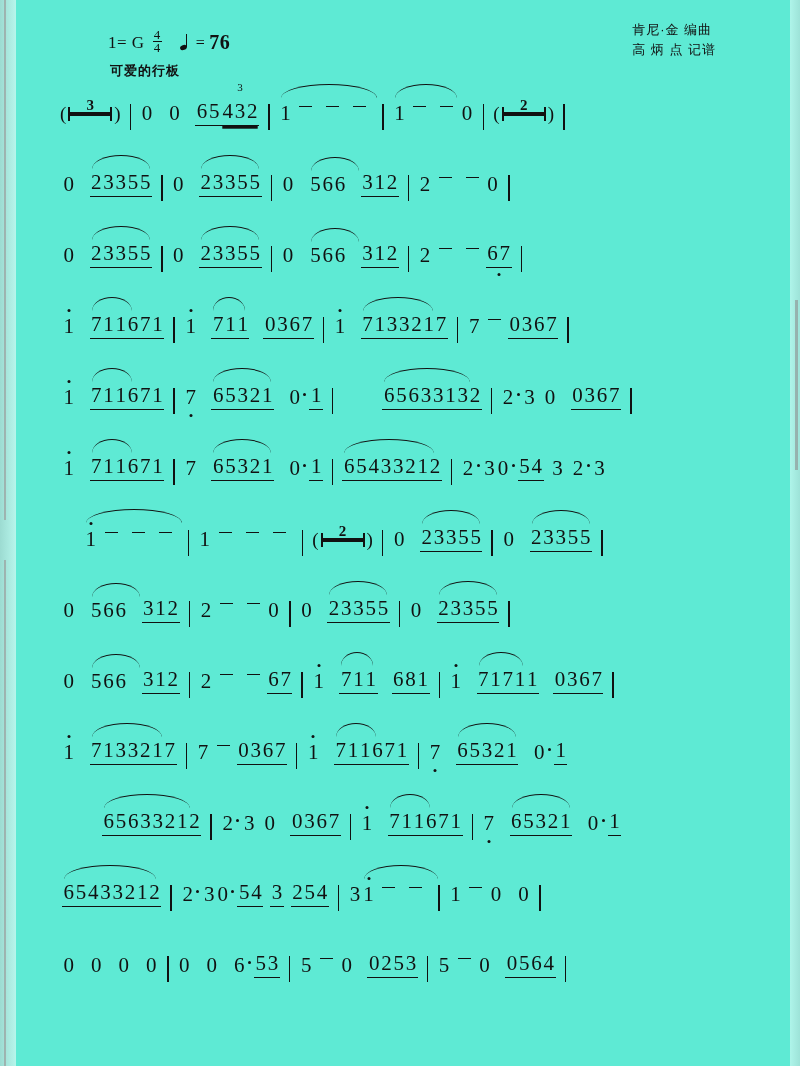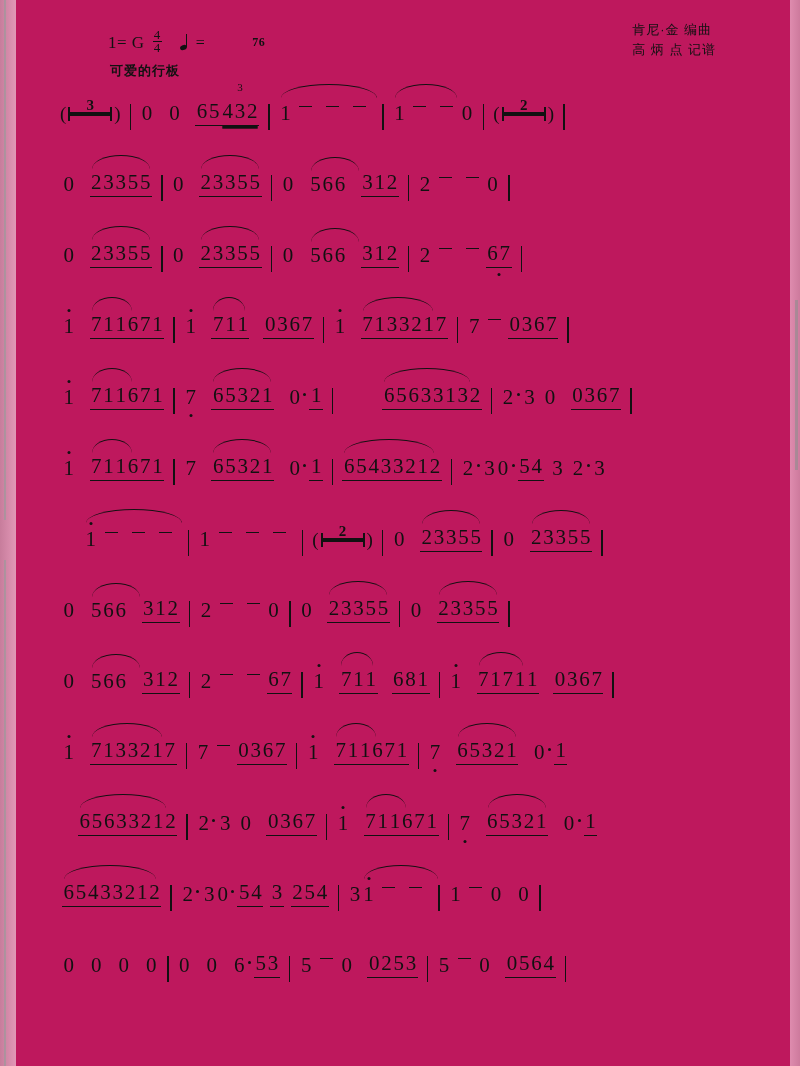--- a/index.html
+++ b/index.html
@@ -11,21 +11,21 @@
     width: 800px;
     height: 1066px;
     position: relative;
     font-family: "Liberation Serif", serif;
     color: #111;
     overflow: hidden;
   }
   .sheet {
     position: absolute;
     inset: 0;
-    background: #be185d;
+    background: #5eead4;
   }
   
   .page-edge-left {
     position: absolute;
     left: 0; top: 0; bottom: 0;
     width: 16px;
     background: linear-gradient(to right, #cfcfcf, #ffffff);
     opacity: .55;
   }
   .page-edge-right {
@@ -97,21 +97,21 @@
     transform: rotate(-20deg);
   }
   .quarter-note::after {
     content: "";
     position: absolute;
     left: 6px; bottom: 4px;
     width: 1.6px; height: 13px;
     background: #111;
   }
   .tempo-eq { font-size: 16px; }
-  .tempo-val { font-size: 12px; font-weight: bold; margin-left: 43px; }
+  .tempo-val { font-size: 20px; font-weight: bold; }
 
   .tempo-cn {
     position: absolute;
     left: 110px;
     top: 50px;
     font-family: "Liberation Sans", sans-serif;
     font-size: 13px;
     letter-spacing: 1px;
     font-weight: bold;
   }
@@ -560,21 +560,21 @@
       <span class="tok dot-dn">7</span>
         <span class="gap-m"></span>
       <span class="tok beam1" style="position:relative;">
         <span class="slur" style="width:58px;left:2px;top:-17px;"></span>6 5 3 2 1</span>
       <span class="gap-m"></span>
       <span class="tok">0</span>
         <span class="aug-dot"></span>
         <span class="tok beam1">1</span>
     </div>
 
-    <div class="row" style="padding-left:78px;">
+    <div class="row" style="padding-left:78px;margin-left:24px;">
       <span class="tok beam1" style="position:relative;">
         <span class="slur" style="width:86px;left:2px;top:-17px;"></span>6 5 6 3 3 2 1 2</span>
       <span class="bar"></span>
       <span class="tok">2</span>
         <span class="aug-dot"></span>
         <span class="tok">3</span>
       <span class="gap-s"></span>
         <span class="tok">0</span>
       <span class="gap-m"></span>
       <span class="tok beam1">0 3 6 7</span>

